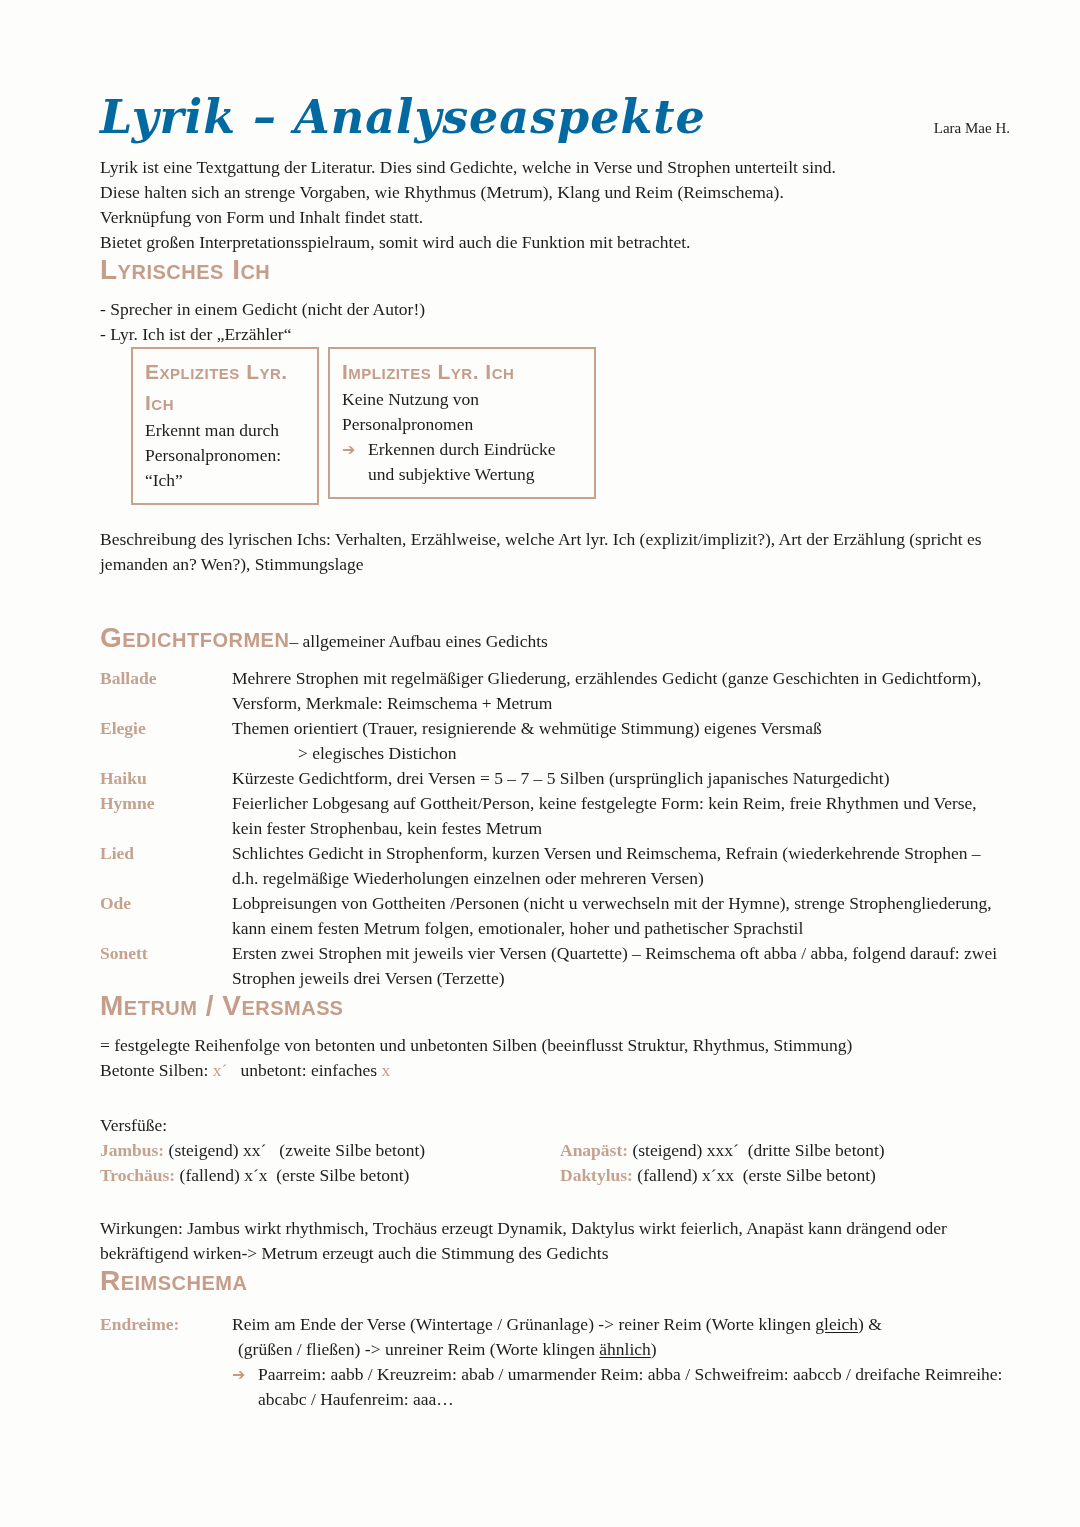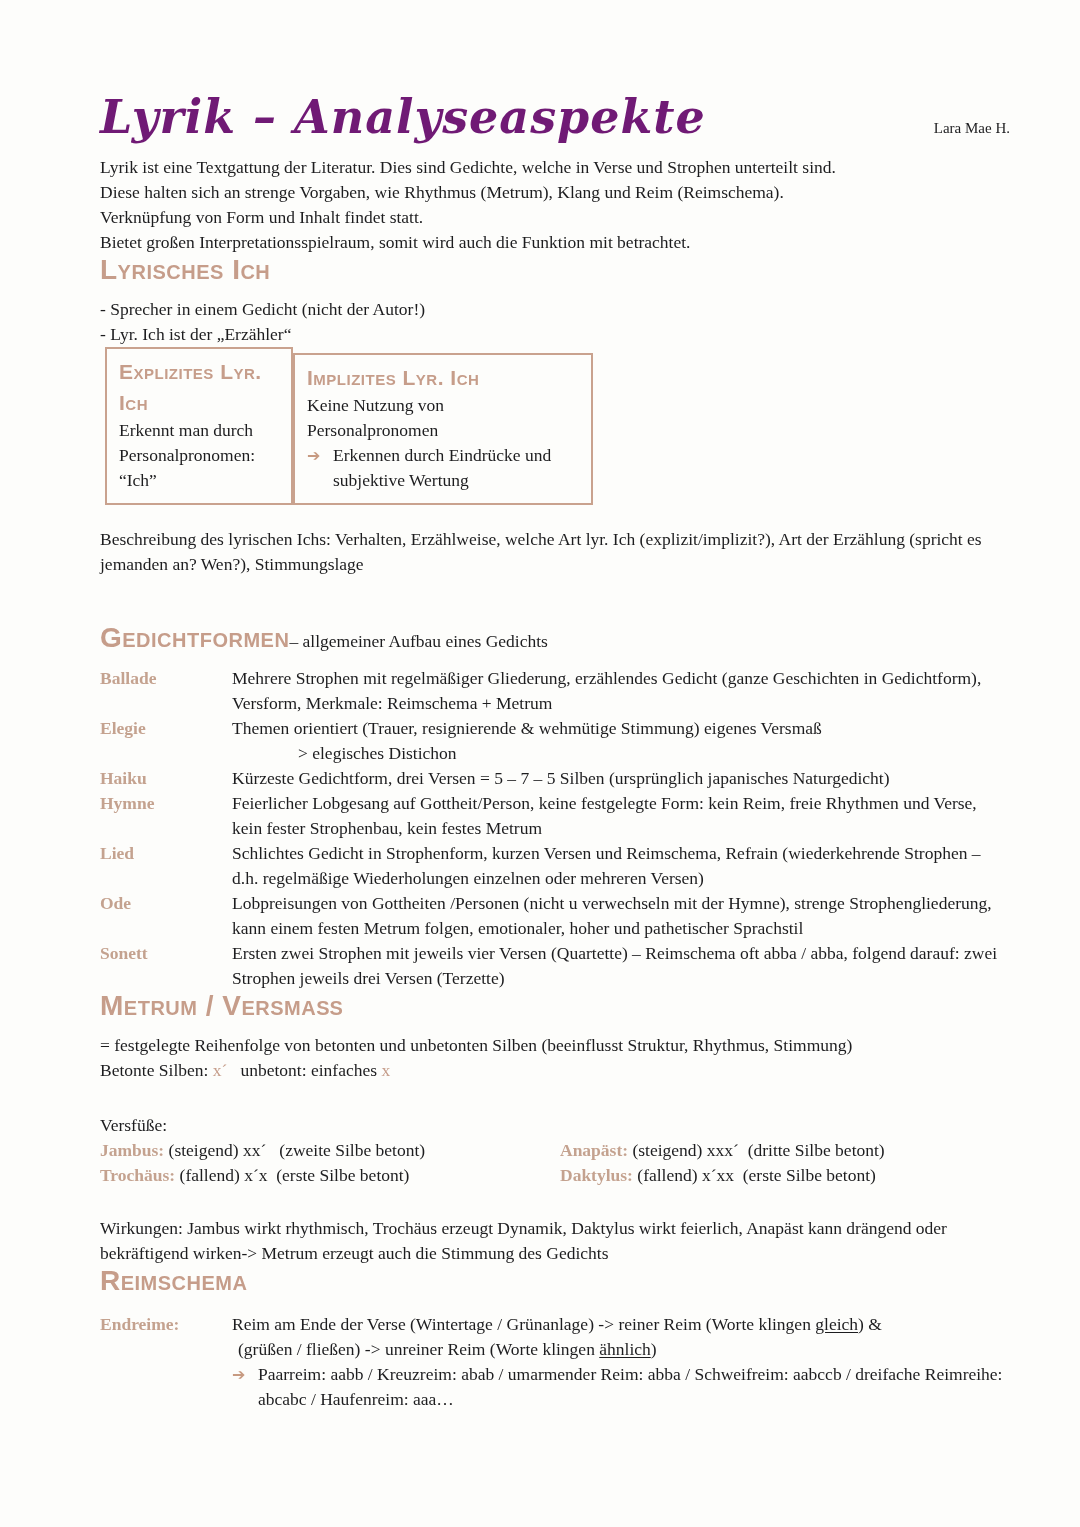--- a/index.html
+++ b/index.html
@@ -8,45 +8,45 @@
     background:#fdfdfb;color:#1d1d1f;
     padding:90px 70px 0 100px;
     font-family:"Liberation Serif",serif;
     font-size:17.5px;line-height:25px;
     overflow:hidden;position:relative;
   }
   
   .header{display:flex;justify-content:space-between;align-items:flex-start;}
   .title{
     font-family:"DejaVu Serif",serif;font-style:italic;font-weight:700;
-    font-size:46px;line-height:1.2;color:#701a75;letter-spacing:1px;white-space:nowrap;
+    font-size:46px;line-height:1.2;color:#0369a1;letter-spacing:1px;white-space:nowrap;
   }
   .byline{font-size:15px;margin-top:28px;line-height:20px;text-align:center;}
   
   .sc{
     font-family:"Liberation Sans",sans-serif;font-variant:small-caps;
     font-weight:700;color:#c69d8a;letter-spacing:0.5px;
   }
   h2.section{font-size:28px;line-height:30px;margin:0;}
   .section-row{display:flex;align-items:baseline;gap:0;}
   .section-sub{font-size:17.5px;}
   .mt-lyr{margin-top:38px;}
   .mt-ged{margin-top:46px;}
   .mt-met{margin-top:44px;}
   .mt-rei{margin-top:42px;}
   
   .intro{margin-top:10px;}
   
   .cols{display:flex;margin-top:12px;flex-direction:column;}
   .bullets{width:392px;flex:none;}
   .bullet{padding-left:17px;text-indent:-17px;}
-  .boxes{display:flex;margin-left:5px;align-items:flex-end;}
+  .boxes{display:flex;margin-left:31px;gap:9px;align-items:flex-start;}
   .infobox{border:2px solid #c9a28e;box-sizing:border-box;padding:7px 12px 10px;min-height:152px;}
   .box-explizit{width:188px;}
-  .box-implizit{width:300px;}
+  .box-implizit{width:268px;}
   .bh{font-size:21px;line-height:31px;}
   .arrowline{display:flex;}
   .arrow{color:#c79a81;width:26px;flex:none;font-family:"DejaVu Sans",sans-serif;font-size:16px;}
   
   .para{margin-top:22px;}
   .bold{font-weight:400;}
   
   .deflist{margin-top:12px;}
   .def-row{display:flex;}
   .def-term{width:132px;flex:none;font-weight:700;color:#c4a28f;}

